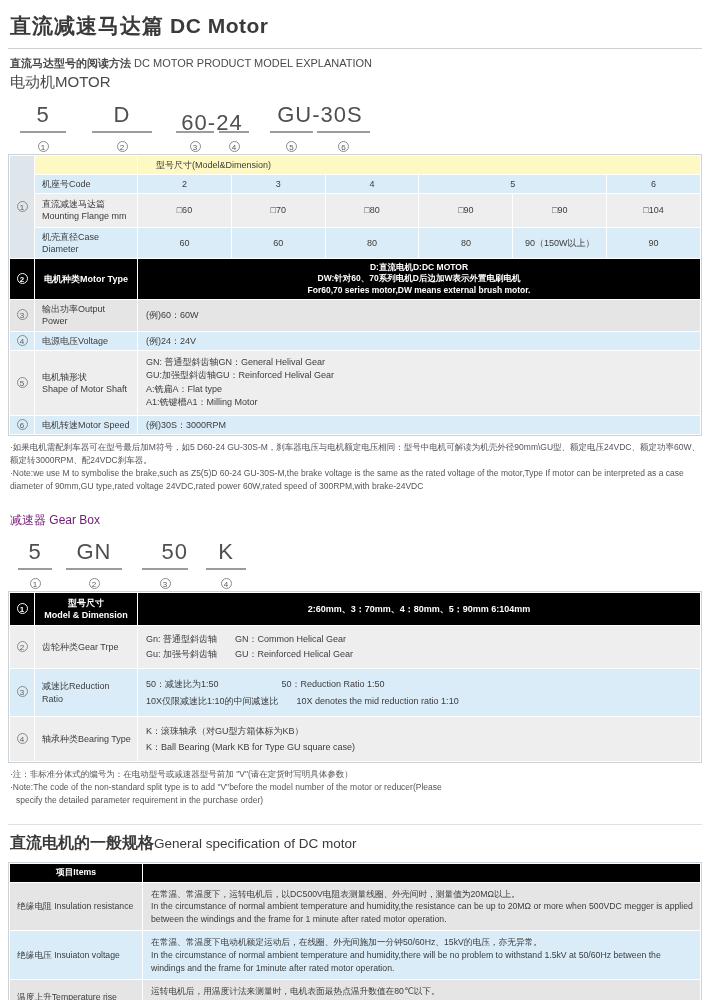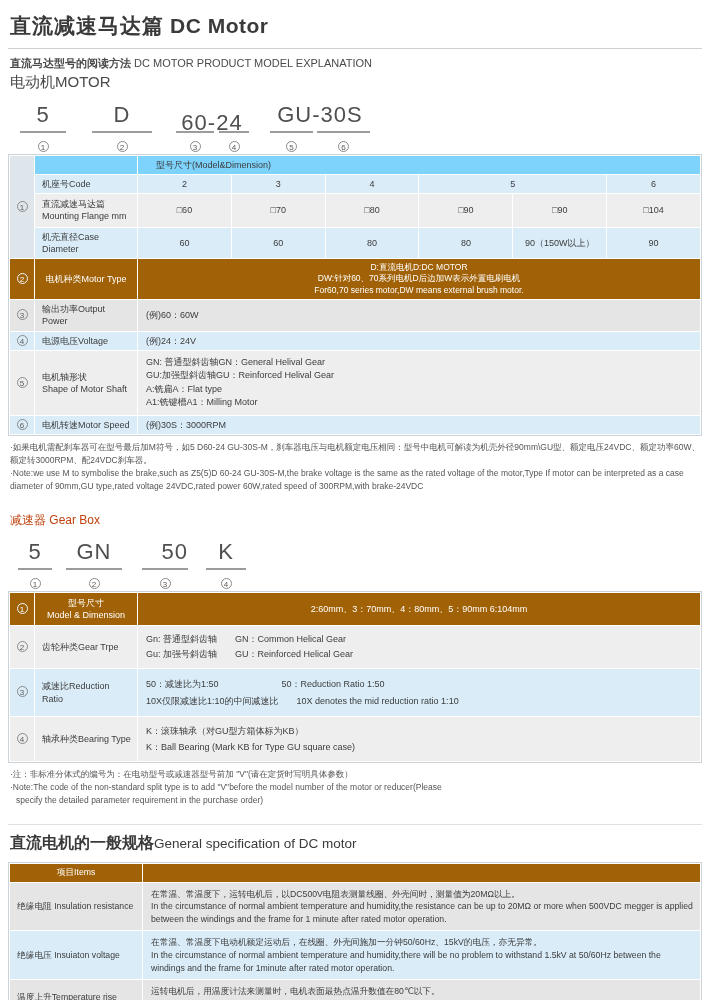--- a/index.html
+++ b/index.html
@@ -26,38 +26,38 @@
   .circ {
     display: inline-block; width: 11px; height: 11px; border: 1px solid #8a8a8a; border-radius: 50%;
     font-size: 8px; line-height: 11px; text-align: center; color: #5a5a5a; background: transparent;
   }
   .circ.white { border-color: #f2f8fc; color: #ffffff; }
 
   
   table { border-collapse: separate; border-spacing: 1.5px; width: 694px; table-layout: fixed; background: #fff; border: 1px solid #ccd3d8; }
   td { font-size: 9px; line-height: 1.35; vertical-align: middle; padding: 3px 6px; color: #3c3c3c; }
   .c { text-align: center; }
-  .bg-head  { background: #7dd3fc; }
+  .bg-head  { background: #fef9c3; }
   .bg-blue  { background: #d9ecf8; }
   .bg-gray  { background: #e5e5e5; }
   .bg-gray2 { background: #eeeeee; }
-  .bg-deep  { background: #a16207; color: #ffffff; }
+  .bg-deep  { background: #000000; color: #ffffff; font-weight: bold; }
   .bg-col1  { background: #dfe6eb; }
   .lbl { padding-left: 7px; }
   .content-left { text-align: left; padding-left: 8px; }
 
   
   .note { margin: 5px 2px 0 2px; font-size: 8.5px; color: #555; line-height: 1.55; }
   .note p { margin: 0; }
 
   
   .spec-head { border-top: 1px solid #e0e0e0; margin-top: 16px; padding: 8px 0 8px 2px; }
   .spec-head .cn { font-size: 16px; font-weight: bold; color: #3a3a3a; }
   .spec-head .en { font-size: 13.5px; color: #3a3a3a; }
-  .gear-label { margin: 18px 0 0 2px; font-size: 12px; color: #c2410c; }
+  .gear-label { margin: 18px 0 0 2px; font-size: 12px; color: #701a75; }
   .spec-table td { font-size: 8.7px; }
 </style>
 </head>
 <body>
 
 <div class="page">
 
   <div class="title-block">
     <span class="title-cn">直流减速马达篇</span><span class="title-en">DC Motor</span>
   </div>

